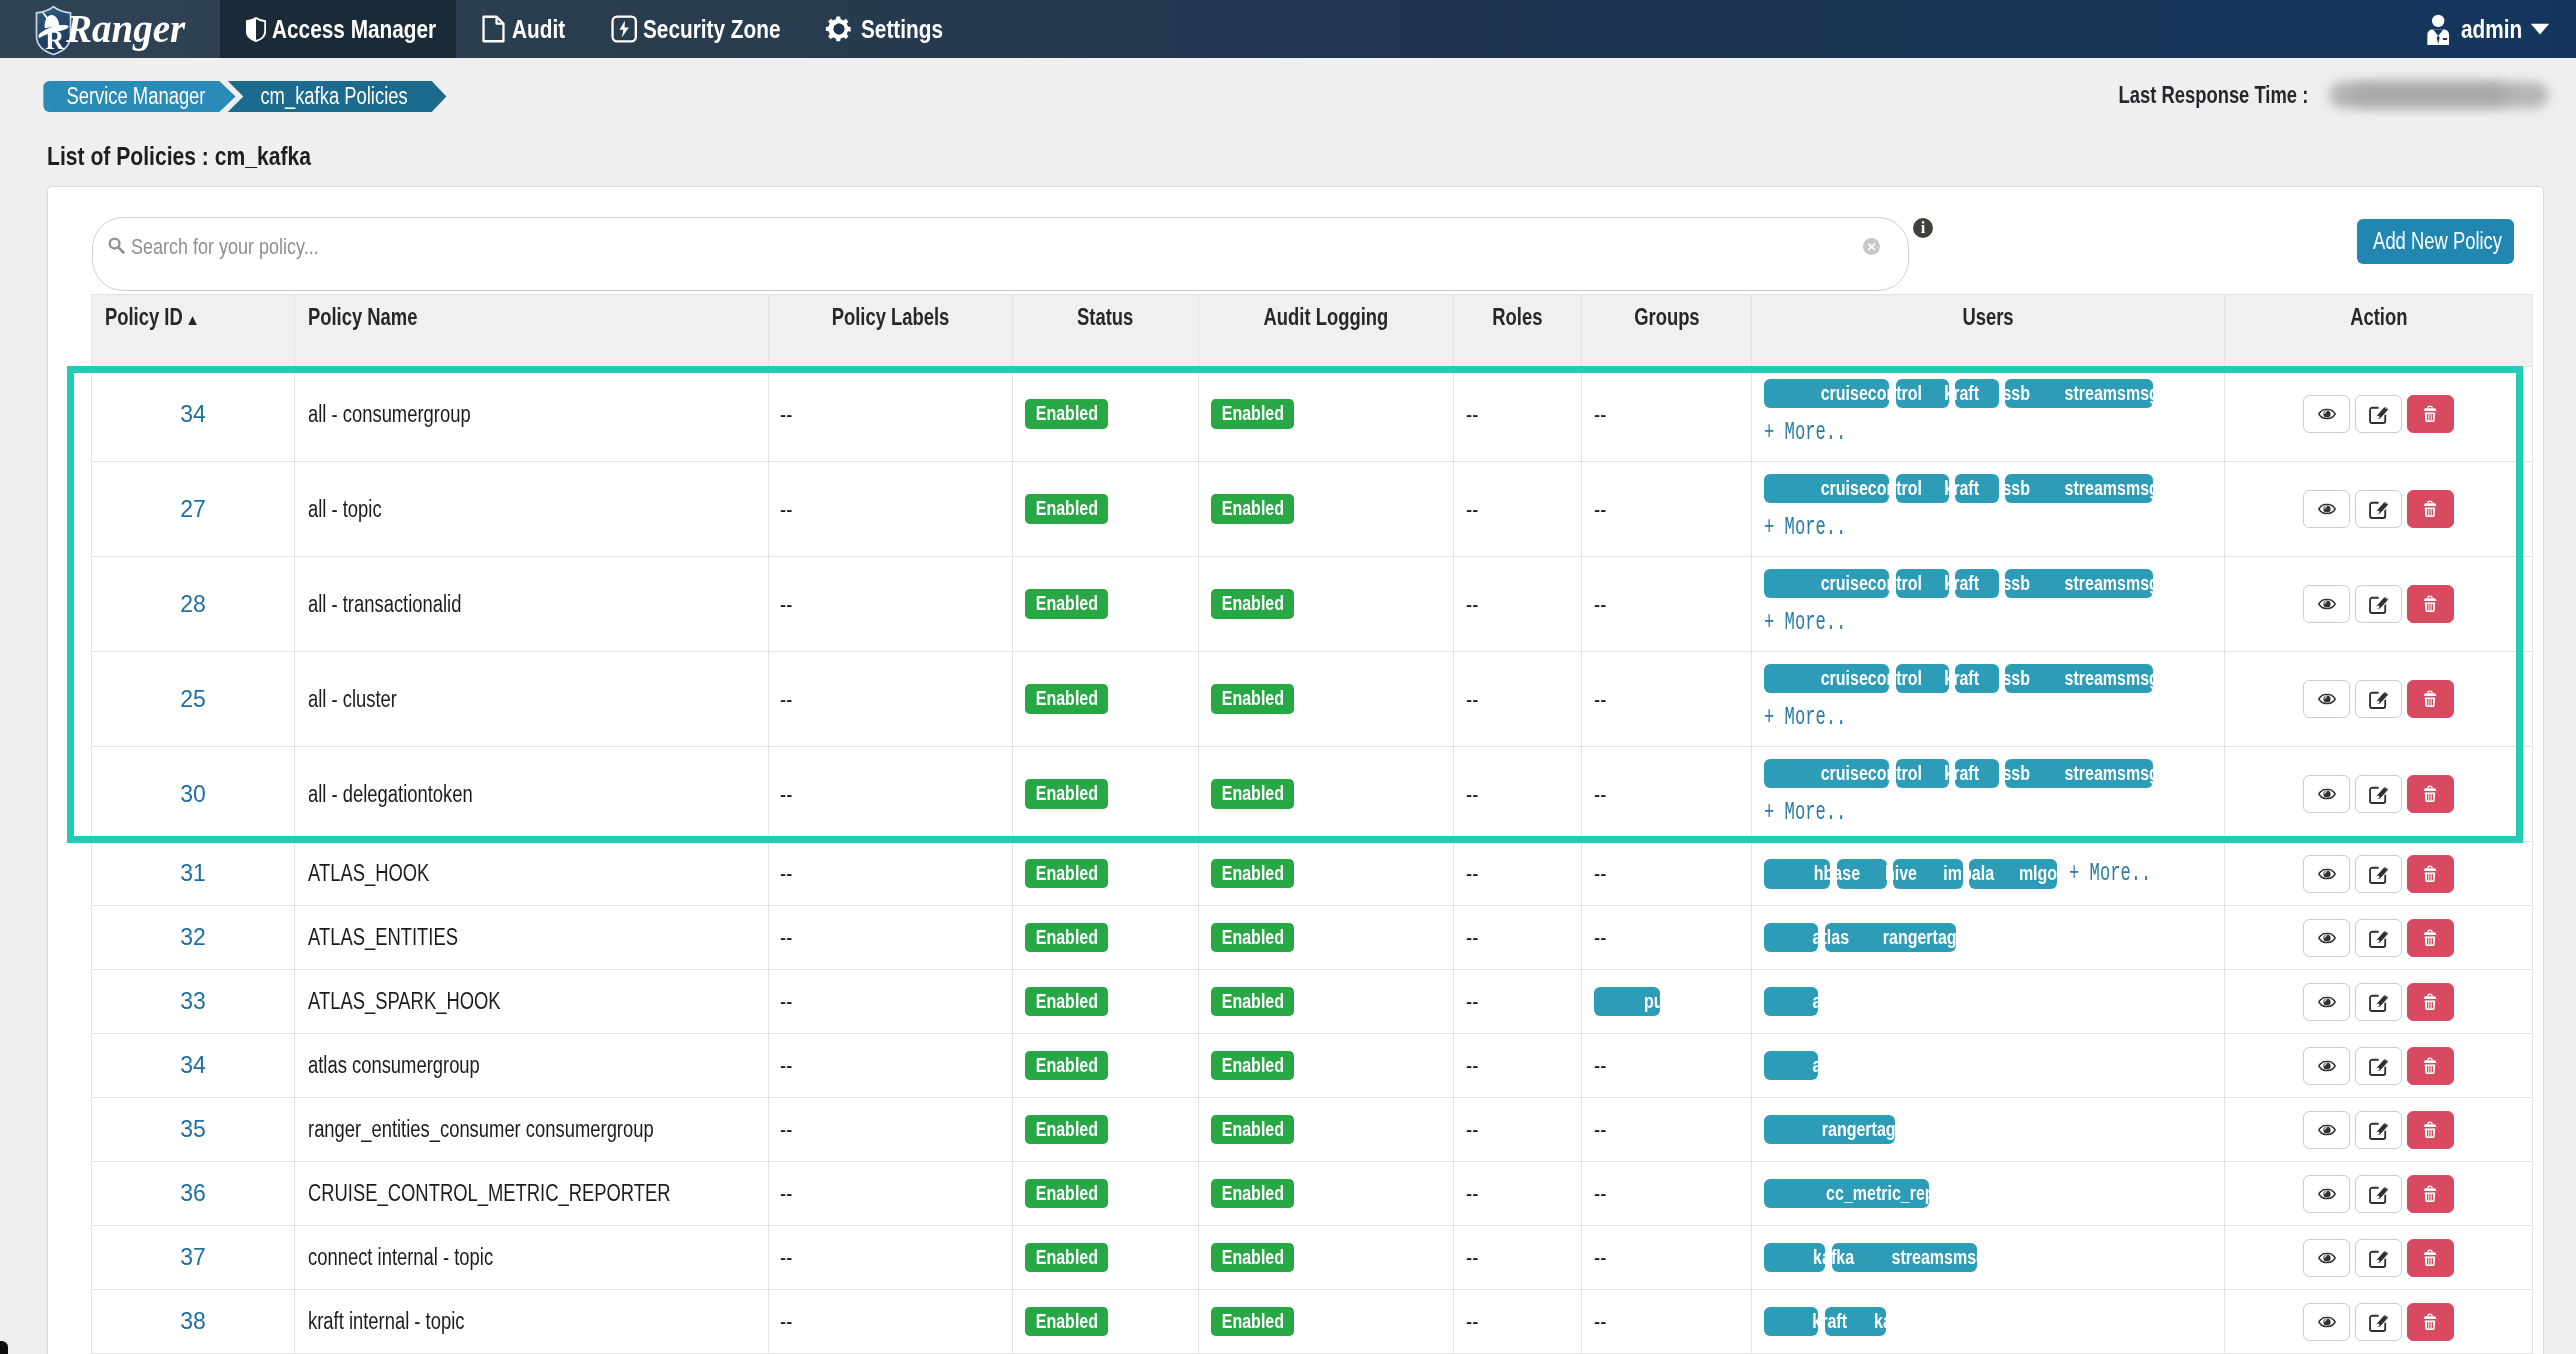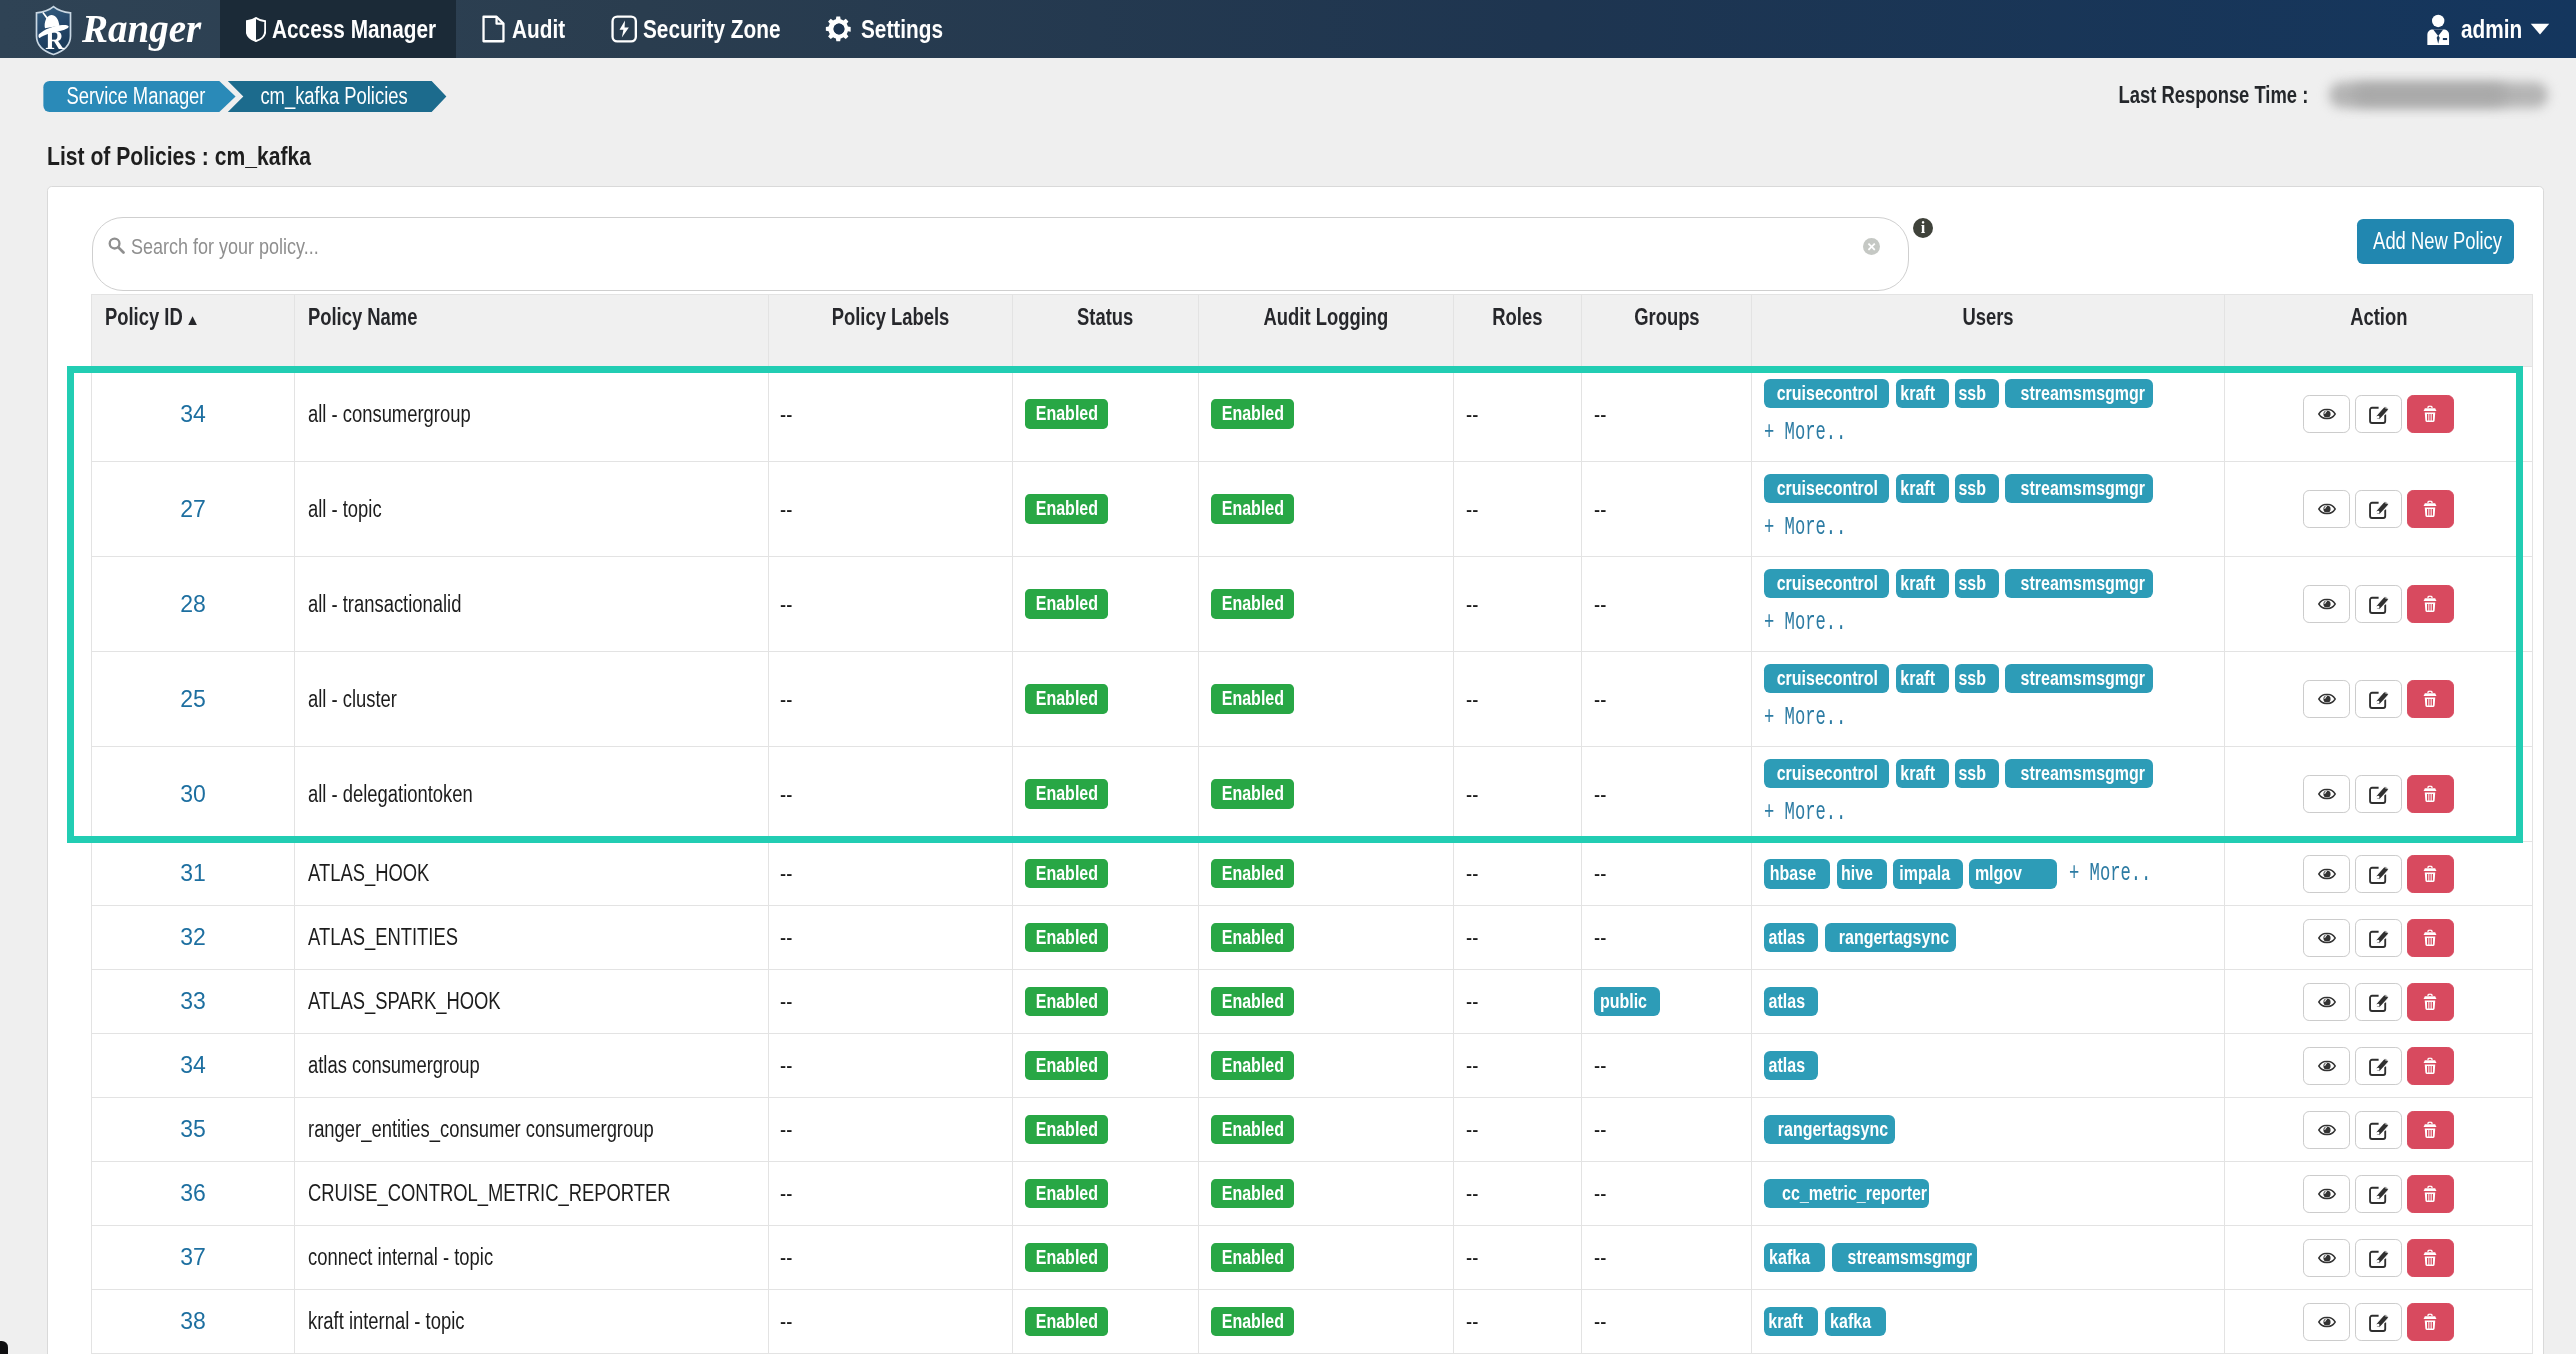--- a/index.html
+++ b/index.html
@@ -6,21 +6,21 @@
 html,body { width:2576px; height:1355px; overflow:hidden; }
 body { background:#efefef; font-family:"Liberation Sans",sans-serif; position:relative; }
 .cx { display:inline-block; transform:scaleX(0.8); transform-origin:left center; white-space:nowrap; }
 .cc { display:inline-block; transform:scaleX(0.8); transform-origin:center center; white-space:nowrap; }
 .cxr { display:inline-block; transform:scaleX(0.8); transform-origin:right center; white-space:nowrap; }
 
 
 #nav { position:absolute; left:0; top:0; width:2576px; height:58px;
   background:linear-gradient(90deg,#2f4355 0%,#2a3d4f 25%,#1e3550 60%,#14365e 100%); }
 #logo { position:absolute; left:34px; top:4.7px; }
-#rangertxt { position:absolute; left:82px; top:0; height:58px; line-height:58px;
+#rangertxt { position:absolute; left:66px; top:0; height:58px; line-height:58px;
   font-family:"Liberation Serif",serif; font-style:italic; font-weight:bold; font-size:39px; color:#fff; }
 .navtab { position:absolute; top:0; height:58px; line-height:58px; color:#fff; font-weight:bold; font-size:26px; white-space:nowrap; }
 #tab-am { position:absolute; top:0; left:220px; width:236px; height:58px; background:#1b2a37; }
 .navico { position:absolute; top:0; height:58px; display:flex; align-items:center; }
 
 #crumbs { position:absolute; left:43px; top:81px; }
 #crumbs .t { position:absolute; top:0; height:31px; line-height:31px; color:#fff; font-size:23px; text-align:center; }
 #lrt { position:absolute; top:80px; right:268px; height:31px; line-height:31px; font-size:23px; font-weight:bold; color:#24272b; }
 #blur1 { position:absolute; left:2329px; top:82px; width:219px; height:26.4px; border-radius:13.2px;
   background:#b5b5b5; filter:blur(5.4px); }
@@ -52,21 +52,21 @@
 td.lab { padding-left:11px; }
 td.st { padding-left:12.4px; }
 td.rl { padding-left:11.6px; }
 td.gr { padding-left:11.6px; }
 td.us { padding-left:12.4px; }
 td.act { text-align:center; }
 tr.tall td { height:95px; }
 tr.tall td.us { vertical-align:top; padding-top:11.6px; }
 tr.short td { height:64px; }
 .badge { display:inline-block; height:29.5px; line-height:29.5px; border-radius:6.2px; background:#2d9cb7;
-  color:#fff; font-weight:bold; font-size:20px; text-align:left; margin-right:6.2px; vertical-align:middle; }
+  color:#fff; font-weight:bold; font-size:20px; text-align:center; margin-right:6.2px; vertical-align:middle;padding-left:44px; }
 .green { display:inline-block; width:83px; height:29.5px; line-height:29.5px; border-radius:4.7px; background:#28a745;
   color:#fff; font-weight:bold; font-size:20px; text-align:center; }
 .more { display:inline-block; font-family:"Liberation Mono",monospace; font-size:26px; color:#2c7ba3; transform:scaleX(0.66); transform-origin:left center; white-space:nowrap; }
 .morew { margin-top:8.5px; }
 .abtn { display:inline-block; width:47px; height:38px; border-radius:6.2px; background:#fff; border:1.6px solid #ccc;
   vertical-align:middle; margin:0 2.3px; position:relative; }
 .abtn svg { position:absolute; left:50%; top:50%; transform:translate(-50%,-50%); }
 .abtn.del { background:#d84a5f; border-color:#d84a5f; }
 
 #teal { position:absolute; left:67px; top:366px; width:2456px; height:477px; border:7.8px solid #22cdb3; pointer-events:none; }

